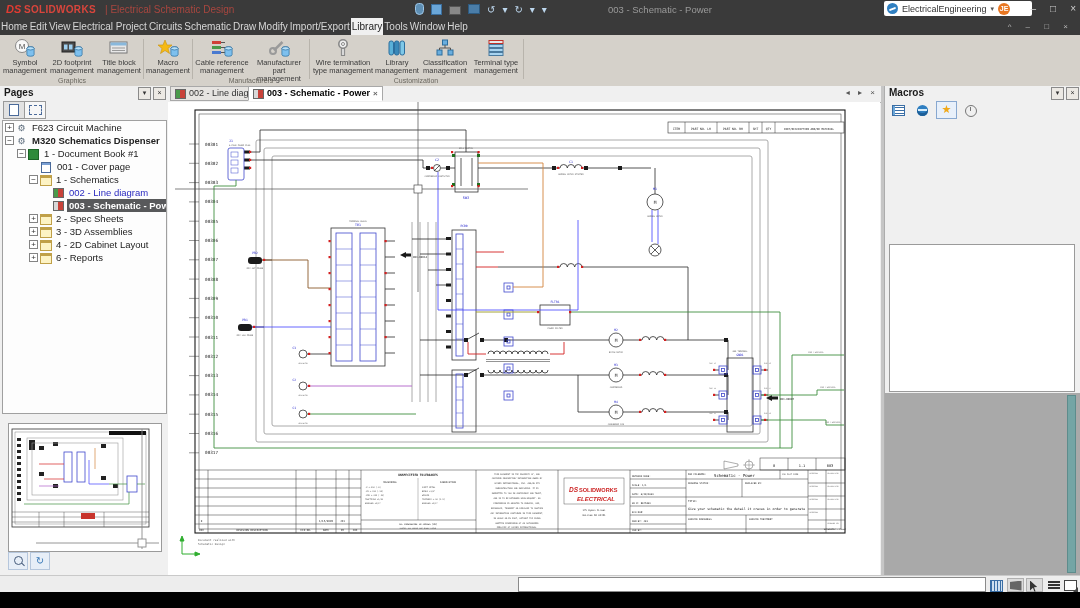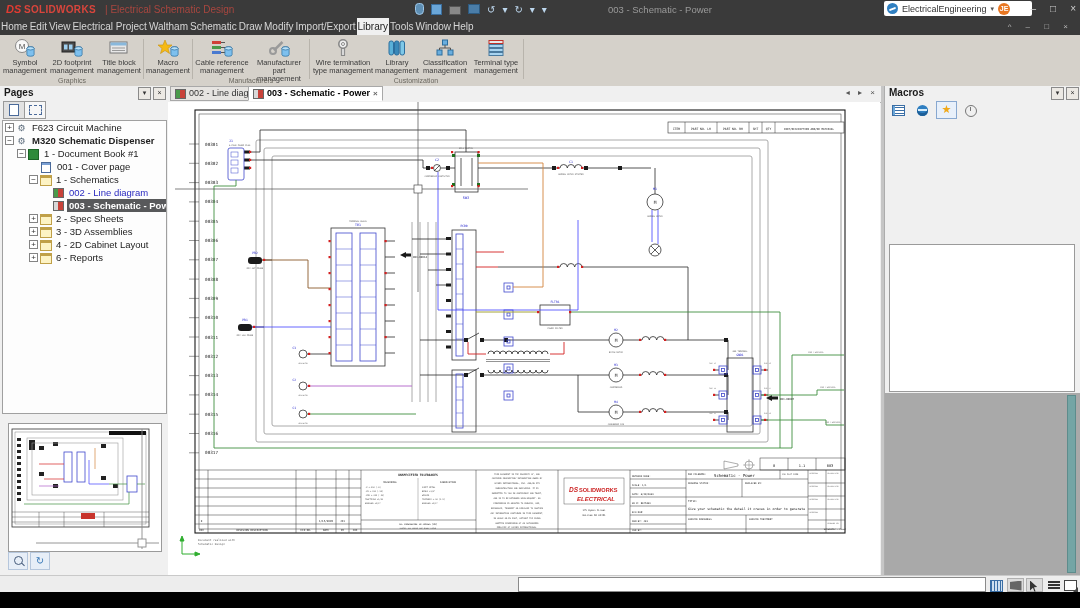--- a/index.html
+++ b/index.html
@@ -137,21 +137,21 @@
       <span>□</span>
       <span>×</span>
     </div>
   </div>
 
   <div id="menubar">
     <span class="menu-item">Home</span>
     <span class="menu-item">Edit</span>
     <span class="menu-item">View</span>
     <span class="menu-item">Electrical Project</span>
-    <span class="menu-item">Waltham</span>
+    <span class="menu-item">Circuits</span>
     <span class="menu-item">Schematic</span>
     <span class="menu-item">Draw</span>
     <span class="menu-item">Modify</span>
     <span class="menu-item">Import/Export</span>
     <span class="menu-item active">Library</span>
     <span class="menu-item">Tools</span>
     <span class="menu-item">Window</span>
     <span class="menu-item">Help</span>
   </div>
   <div id="menu-win">^ – □ ×</div>
@@ -275,21 +275,21 @@
       </div>
     <div id="tree">
       <div class="trow" style="padding-left:2px">
           <span class="exp">+</span>
           <span class="ico ico-gear">⚙</span>
           <span class="tlabel">F623 Circuit Machine</span>
         </div>
       <div class="trow" style="padding-left:2px">
           <span class="exp">−</span>
           <span class="ico ico-gear">⚙</span>
-          <span class="tlabel bold">M320 Schematic Dispenser</span>
+          <span class="tlabel bold">M320 Schematics Dispenser</span>
         </div>
       <div class="trow" style="padding-left:14px">
           <span class="exp">−</span>
           <span class="ico">
             <span class="ico-book" style="display:block"></span>
           </span>
           <span class="tlabel">1 - Document Book #1</span>
         </div>
       <div class="trow" style="padding-left:38px">
           <span class="ico">

